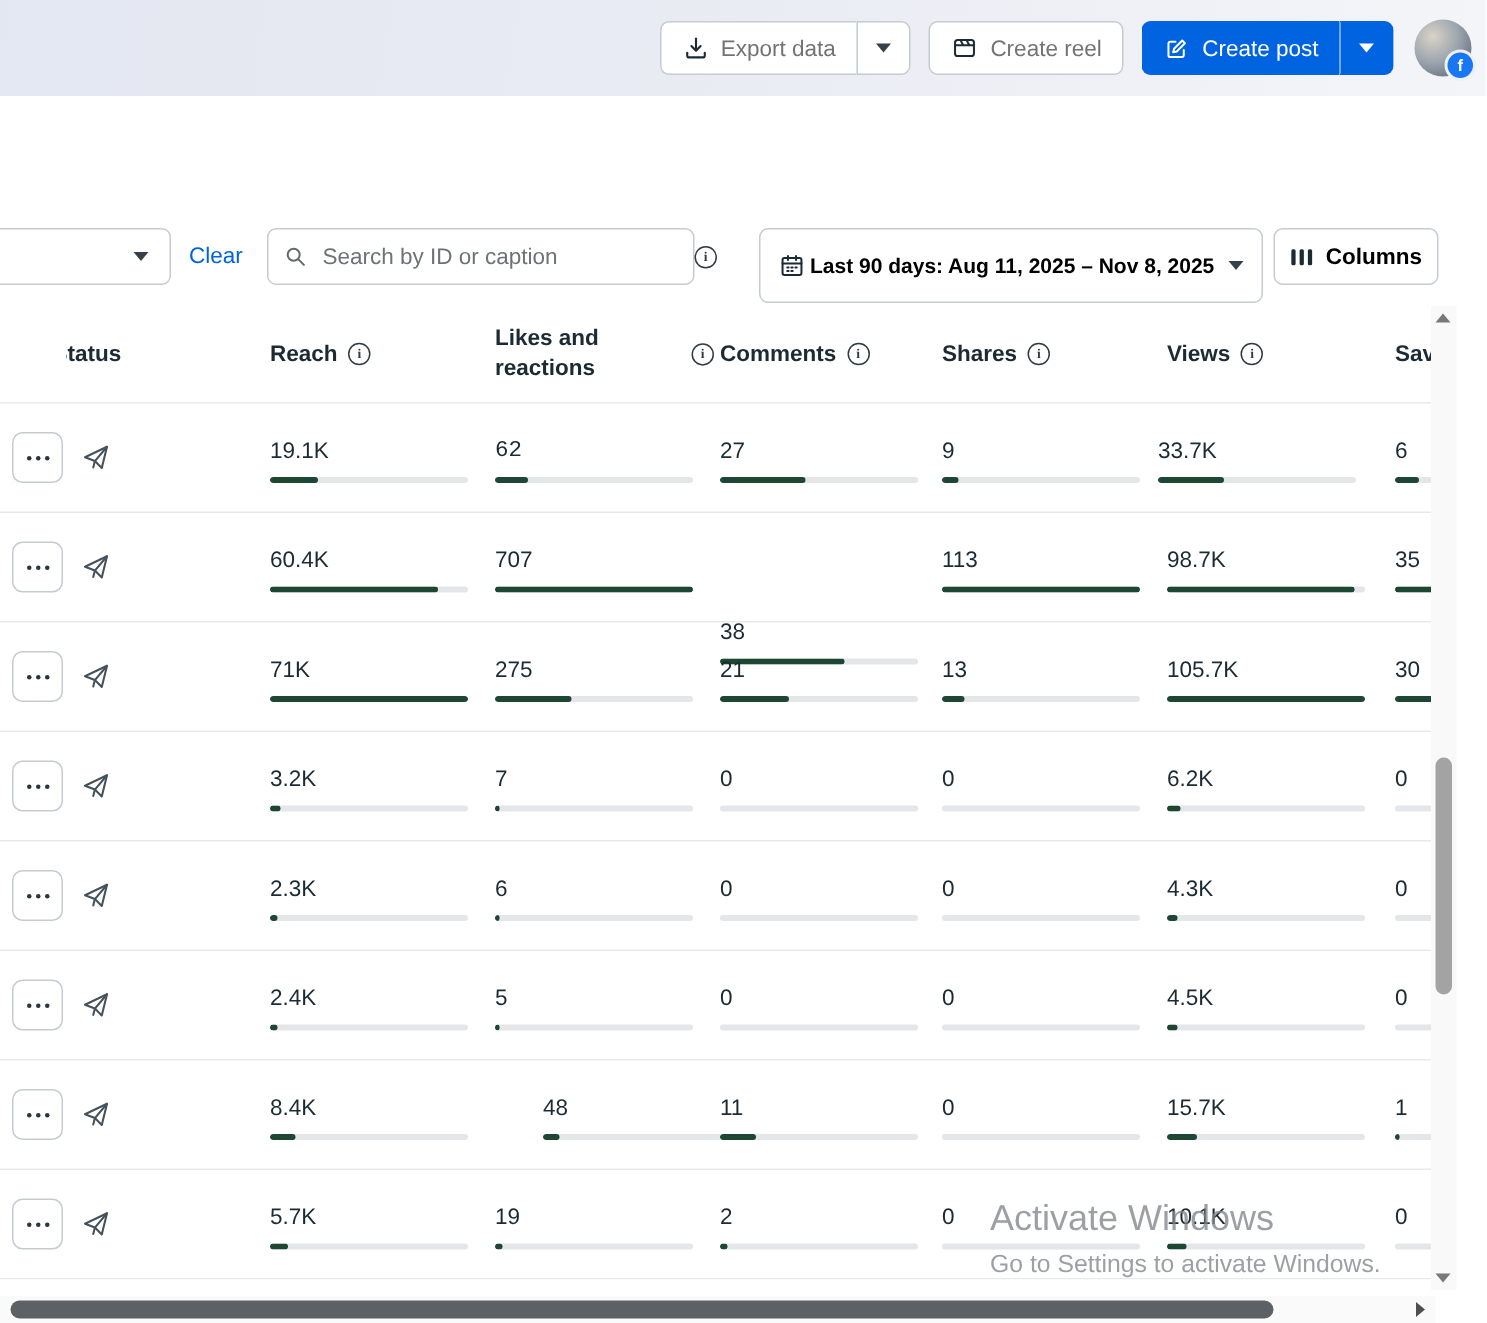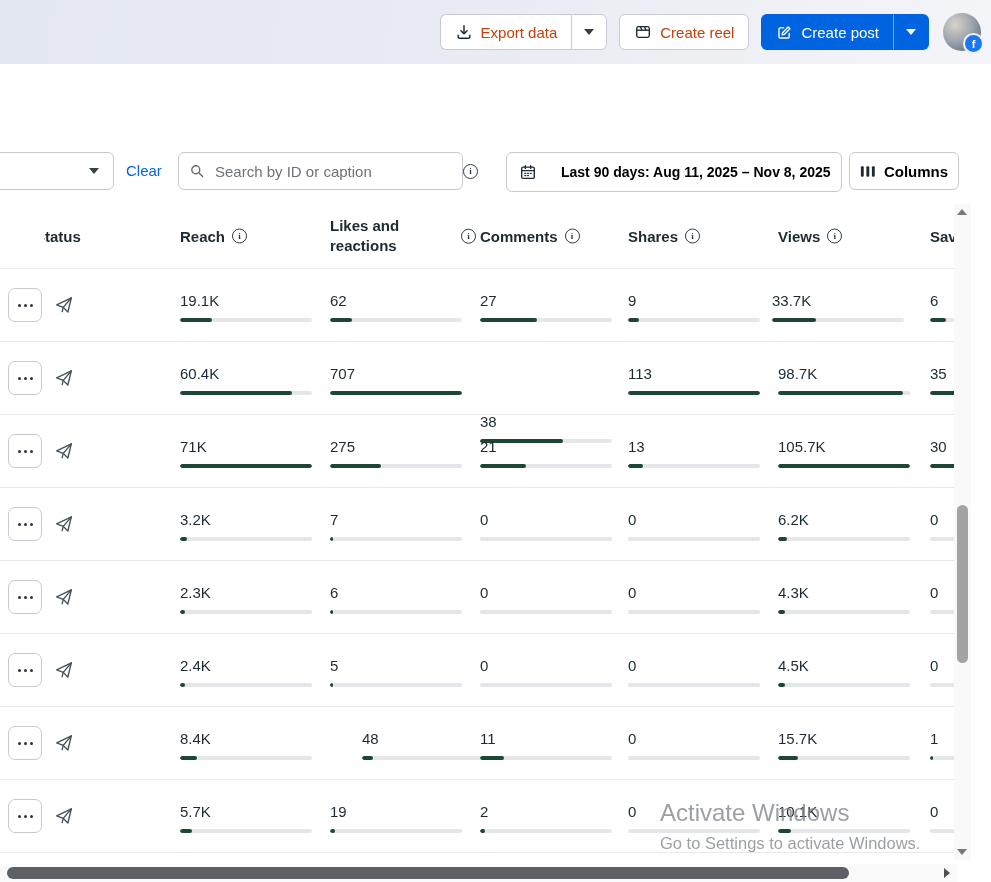--- a/index.html
+++ b/index.html
@@ -5,21 +5,21 @@
   html,body{margin:0;padding:0;background:#fff;}
   .screen{position:relative;width:991px;height:882px;overflow:hidden;background:#fff;
           font-family:"Liberation Sans",sans-serif;color:#1c2b33;}
   button{font-family:inherit;}
 
   
   .topbar{position:absolute;top:0;left:0;right:0;height:64px;box-sizing:border-box;
           background:linear-gradient(100deg,#e3e7f1 0%,#e9ebf3 45%,#f3f5f9 100%);
           display:flex;align-items:center;justify-content:flex-end;gap:12px;padding-right:10px;}
   .btn{display:inline-flex;align-items:center;gap:8px;height:36px;padding:0 14px;background:#fff;
-       border:1px solid #c6cbd2;border-radius:6px;font-size:15px;font-weight:500;color:#c2410c;cursor:pointer;}
+       border:1px solid #c6cbd2;border-radius:6px;font-size:15px;font-weight:500;color:#737373;cursor:pointer;}
   .split{display:inline-flex;}
   .split .main{border-radius:6px 0 0 6px;border-right:none;}
   .split .caret-seg{border-radius:0 6px 6px 0;padding:0 12px;}
   .btn-primary{background:var(--accent,#0064e0);border-color:var(--accent,#0064e0);color:#fff;}
   .split .caret-seg.btn-primary{border-left:1px solid rgba(255,255,255,.45);}
   .caret{width:0;height:0;border-left:5px solid transparent;border-right:5px solid transparent;
          border-top:6px solid #36404a;display:inline-block;}
   .btn-primary .caret{border-top-color:#fff;}
   .ic{display:inline-flex;align-items:center;}
   .avatar-wrap{position:relative;width:38px;height:38px;margin-left:2px;cursor:pointer;}
@@ -34,21 +34,21 @@
   .filters{position:absolute;top:152px;left:0;right:0;height:40px;}
   .filters>*{position:absolute;top:0;box-sizing:border-box;}
   .filter-dropdown{left:-62px;width:176px;height:38px;border:1px solid #c6cbd2;border-radius:6px;background:#fff;
                    display:flex;align-items:center;justify-content:flex-end;padding-right:14px;cursor:pointer;}
   .clear-link{left:126px;line-height:38px;color:var(--accent,#0064e0);font-size:15px;text-decoration:none;cursor:pointer;}
   .search-box{left:178px;width:285px;height:38px;border:1px solid #c6cbd2;border-radius:6px;background:#fff;
               display:flex;align-items:center;gap:8px;padding:0 10px;}
   .search-box input{border:none;outline:none;flex:1;font-size:15px;font-family:inherit;color:#1c2b33;background:transparent;min-width:0;}
   .search-box input::placeholder{color:#6d7277;}
   .search-info{left:463px;top:12px;}
-  .date-btn{left:506px;width:336px;height:40px;display:flex;align-items:center;gap:24px;padding:0 12px;
+  .date-btn{left:506px;width:336px;height:50px;display:flex;align-items:center;gap:3px;padding:0 12px;
             background:#fff;border:1px solid #c6cbd2;border-radius:6px;font-size:14px;font-weight:600;cursor:pointer;white-space:nowrap;}
   .date-btn .caret{margin-left:auto;}
   .columns-btn{left:849px;width:110px;height:38px;display:flex;align-items:center;justify-content:center;gap:8px;
                background:#fff;border:1px solid #c6cbd2;border-radius:6px;font-size:15px;font-weight:600;cursor:pointer;}
 
   .info-i{display:inline-flex;width:15px;height:15px;border:1.4px solid #2f3b43;border-radius:50%;
           align-items:center;justify-content:center;box-sizing:border-box;flex:none;}
   .info-i::before{content:"i";font-size:9px;font-weight:700;line-height:1;font-family:"Liberation Serif",serif;color:#2f3b43;}
 
   
@@ -235,21 +235,21 @@
             <path d="M11.2 14.6 L20 4.2"></path>
             <path d="M11.2 14.6 L10 19.3"></path>
           </svg>
         </span>
         <div class="cell" style="left: 180px;">
           <div class="val">19.1K</div>
           <div class="bar-track">
             <div class="bar-fill" style="width: 24%;"></div>
           </div>
         </div>
-        <div class="cell" style="left: 330px;">
+        <div class="cell" style="left: 330px; font-family: Liberation Mono, monospace;">
           <div class="val">62</div>
           <div class="bar-track">
             <div class="bar-fill" style="width: 17%;"></div>
           </div>
         </div>
         <div class="cell" style="left: 480px;">
           <div class="val">27</div>
           <div class="bar-track">
             <div class="bar-fill" style="width: 43%;"></div>
           </div>

